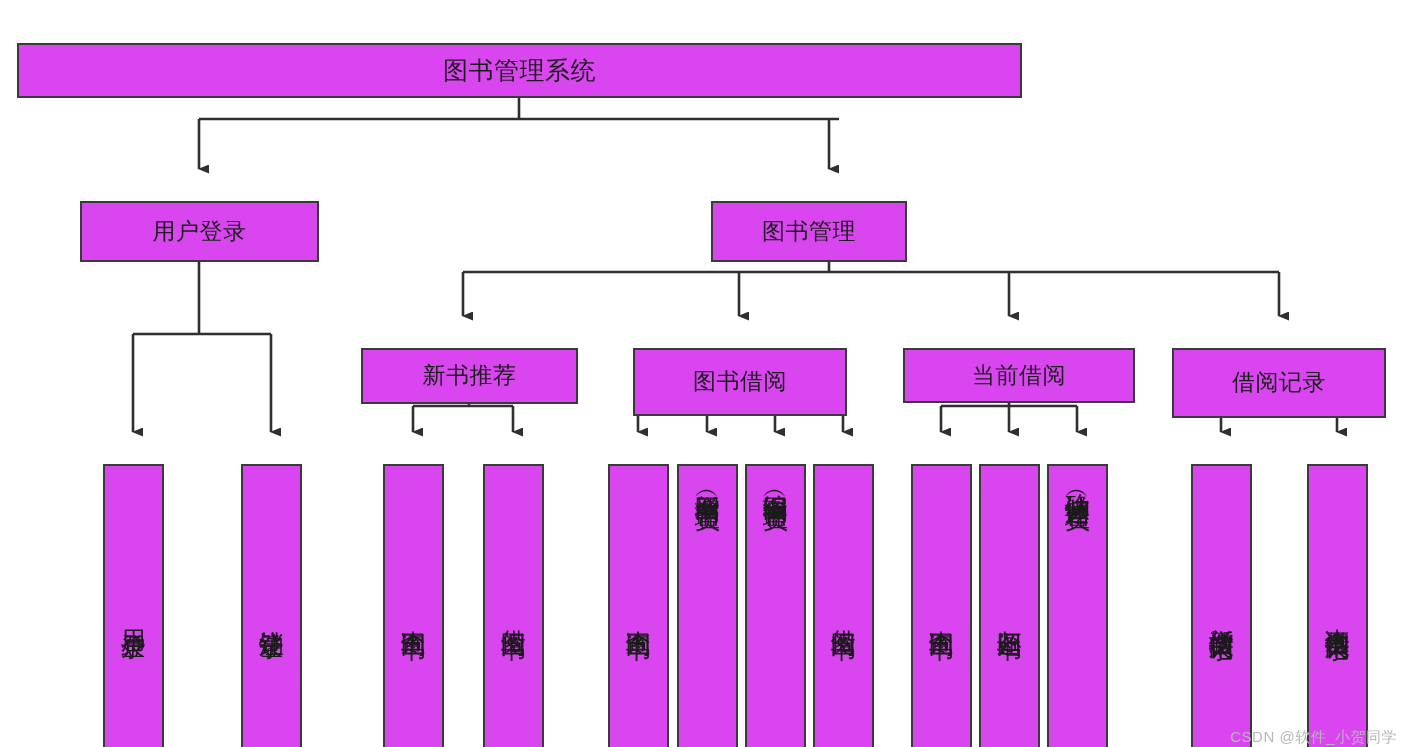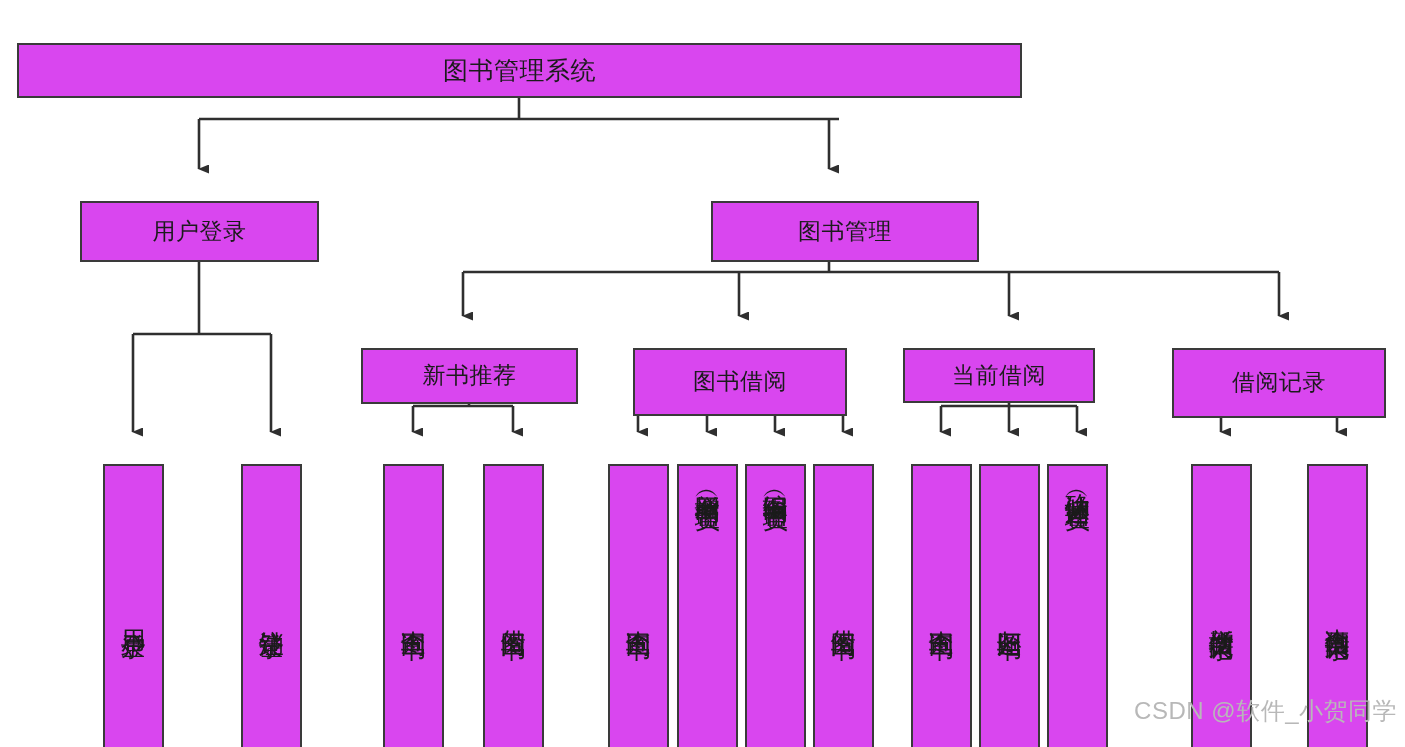--- a/index.html
+++ b/index.html
@@ -58,22 +58,22 @@
     white-space: nowrap;
     color: #1b1b1b;
   }
   .node.v.mid {
     align-items: center;
     padding-top: 0;
   }
   .watermark {
     position: absolute;
     right: 8px;
-    bottom: 20px;
-    font-size: 24px;
+    bottom: 0;
+    font-size: 15px;
     color: #b8b8b8;
     letter-spacing: 0.5px;
     white-space: nowrap;
   }
 </style>
 </head>
 <body>
 
 <div id="canvas">
 
@@ -127,31 +127,31 @@
     </g>
   </svg>
 
   <div class="node h root" style="left:17px; top:13px; width:1005px; height:55px;">
     <span>图书管理系统</span>
   </div>
 
   <div class="node h" style="left:80px; top:171px; width:239px; height:61px;">
     <span>用户登录</span>
   </div>
-  <div class="node h" style="left:711px; top:171px; width:268px; height:61px;">
+  <div class="node h" style="left:711px; top:171px; width:196px; height:61px;">
     <span>图书管理</span>
   </div>
 
   <div class="node h" style="left:361px; top:318px; width:217px; height:56px;">
     <span>新书推荐</span>
   </div>
   <div class="node h" style="left:633px; top:318px; width:214px; height:68px;">
     <span>图书借阅</span>
   </div>
-  <div class="node h" style="left:903px; top:318px; width:192px; height:55px;">
+  <div class="node h" style="left:903px; top:318px; width:232px; height:55px;">
     <span>当前借阅</span>
   </div>
   <div class="node h" style="left:1172px; top:318px; width:214px; height:70px;">
     <span>借阅记录</span>
   </div>
 
   <div class="node v mid" style="left:103px; top:434px; width:61px; height:299px;">
     <span class="vtext">用户登录</span>
   </div>
   <div class="node v mid" style="left:241px; top:434px; width:61px; height:299px;">

